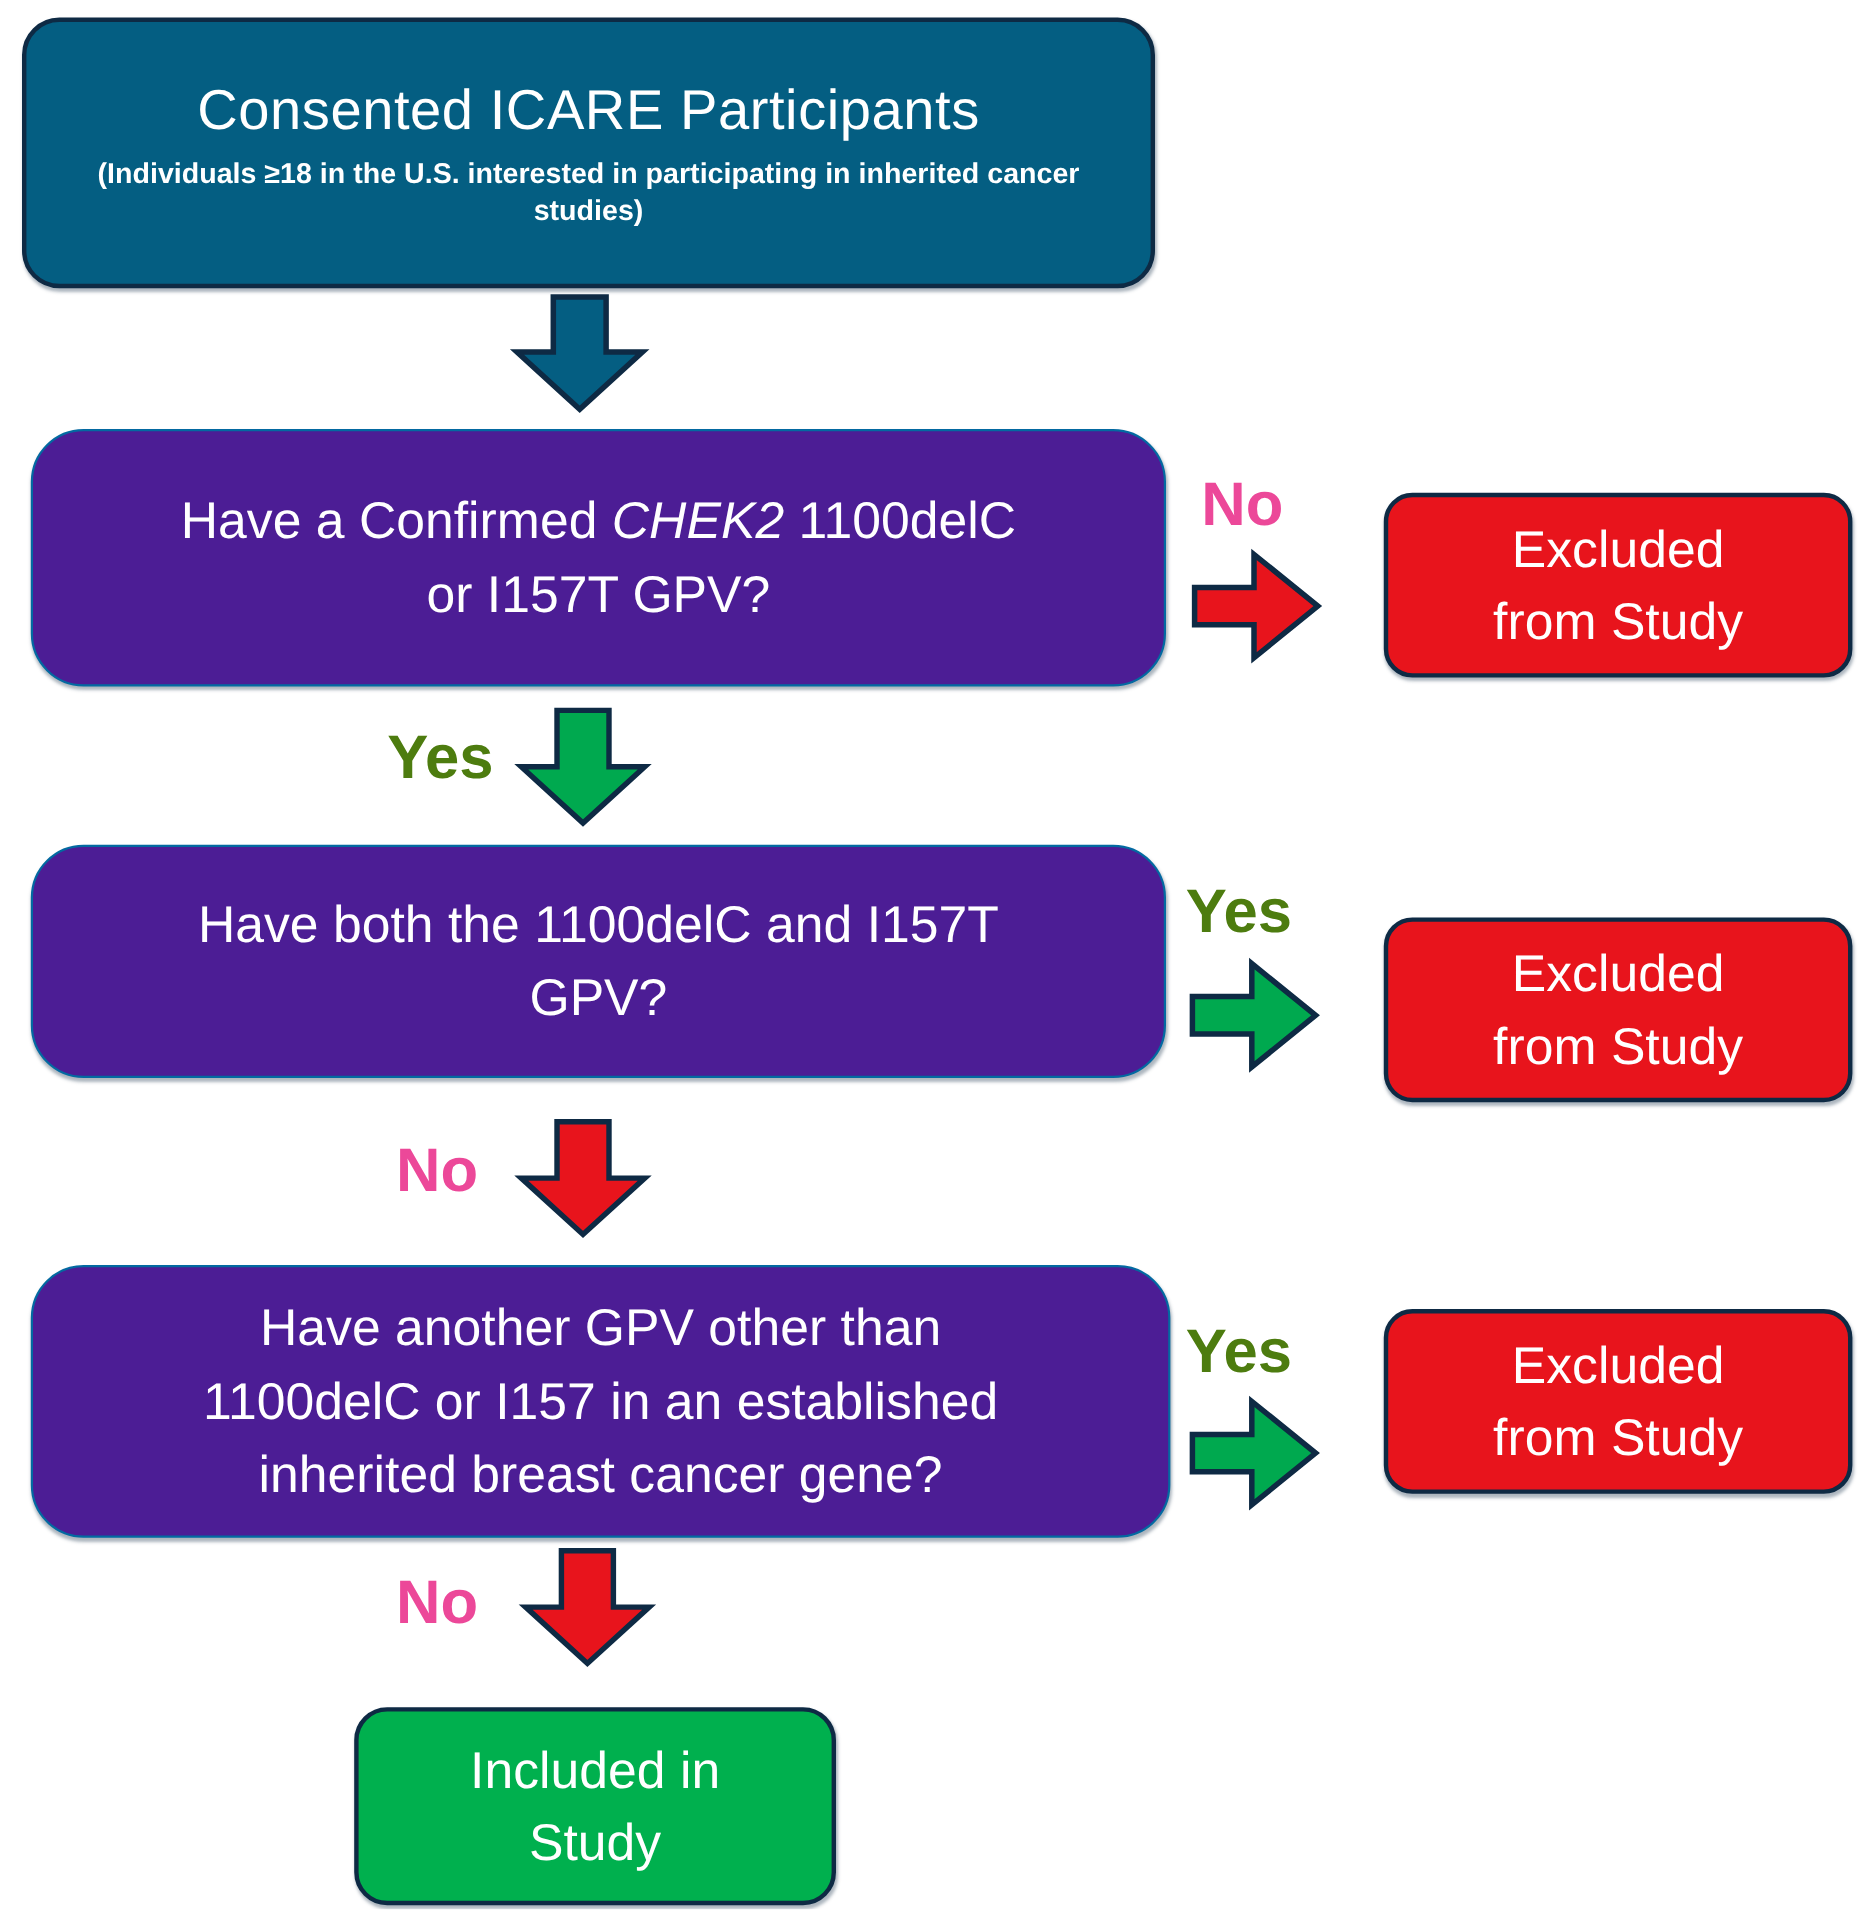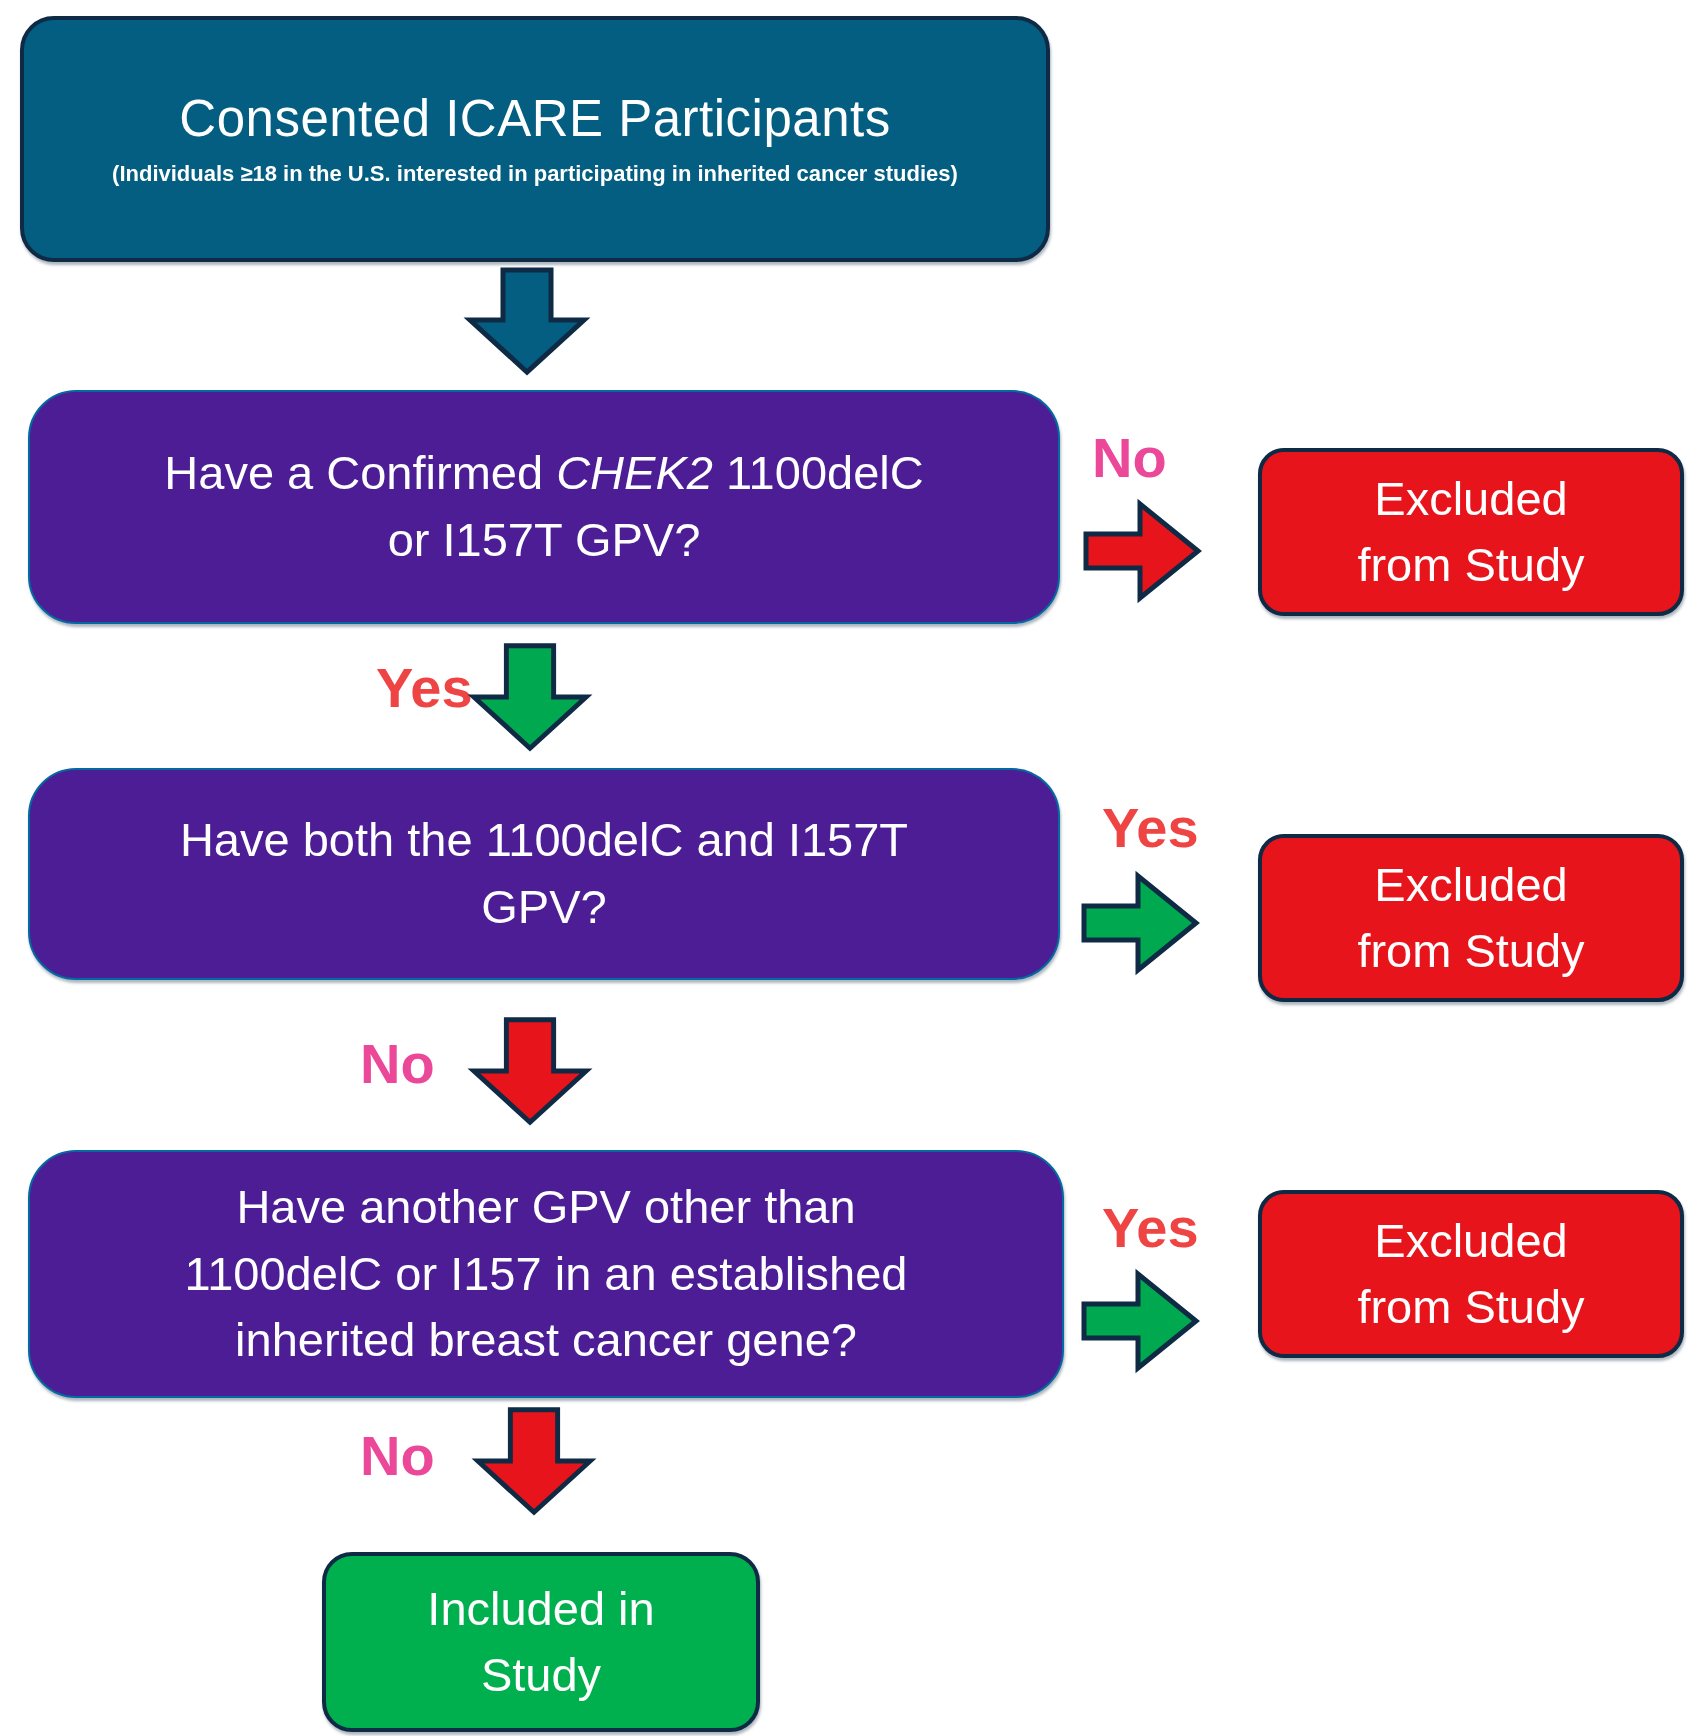--- a/index.html
+++ b/index.html
@@ -32,21 +32,21 @@
     background: #045E82;
     border: 4px solid #0E2A44;
     border-radius: 34px;
   }
   .start-title {
     font-size: 51px;
     letter-spacing: 0.5px;
     margin-bottom: 12px;
   }
   .start-subtitle {
-    font-size: 22px;
+    font-size: 26px;
     font-weight: bold;
     line-height: 1.3;
     max-width: 900px;
   }
   
   .q-box {
     background: #4c1d95;
     border: 2px solid #0369a1;
     border-radius: 48px;
   }
@@ -80,21 +80,21 @@
     white-space: nowrap;
   }
   
   .decision-label {
     position: absolute;
     font-size: 56px;
     font-weight: bold;
     line-height: 1;
     white-space: nowrap;
   }
-  .lbl-yes { color: #ef4444; margin-left: 24px; }
+  .lbl-yes { color: #4d7c0f; }
   .lbl-no  { color: #ec4899; }
   
   .arrow { position: absolute; }
 </style>
 </head>
 <body>
 
 <div class="canvas">
 
   <div class="node start-box">

